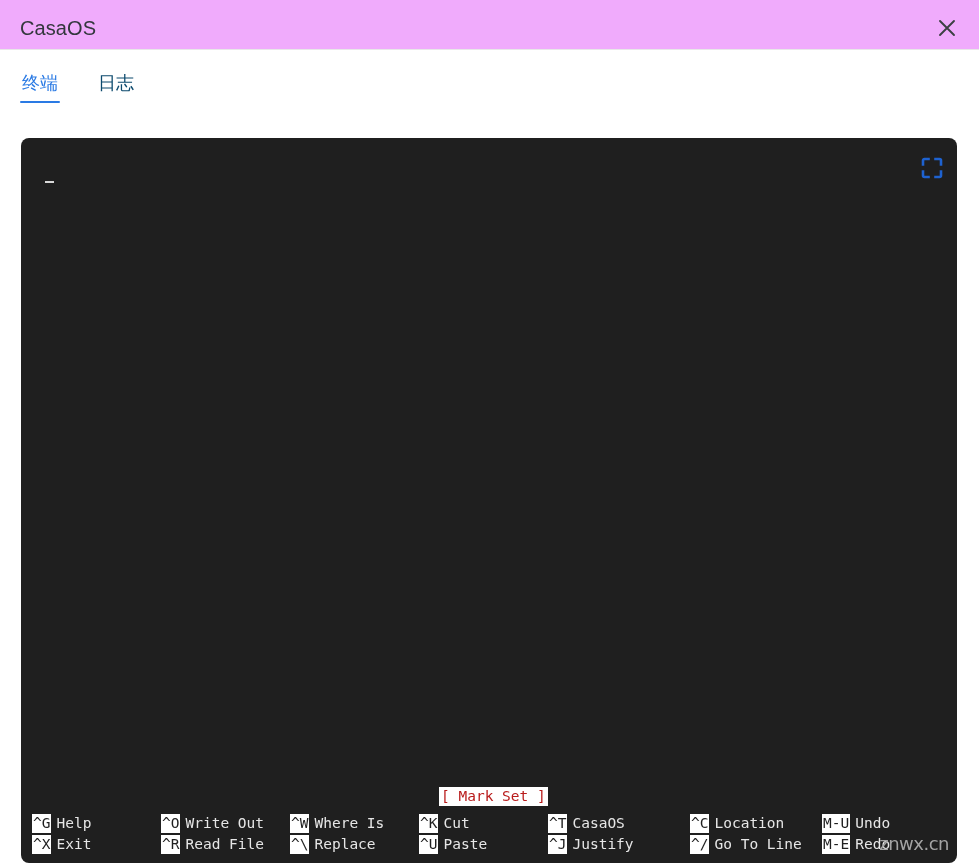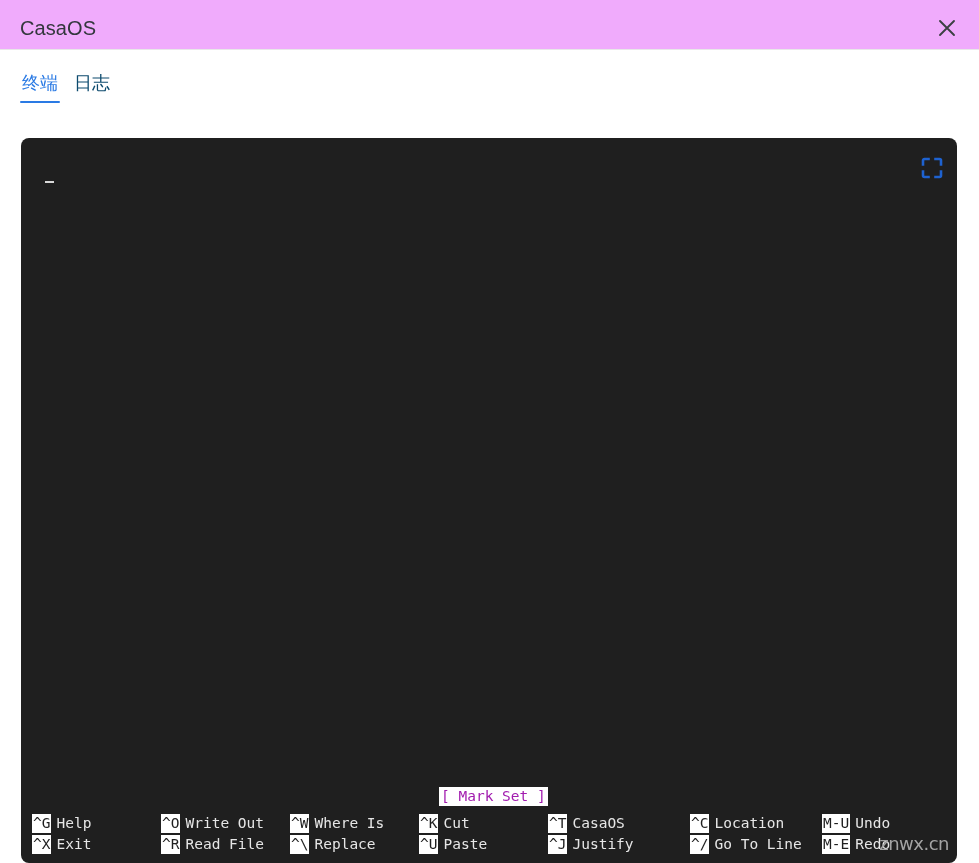--- a/index.html
+++ b/index.html
@@ -46,21 +46,21 @@
   }
   .close-button svg { display: block; }
 
   
   .tab-bar {
     position: relative;
     height: 68px;
     padding-left: 20px;
     display: flex;
     align-items: center;
-    gap: 12px;
+    gap: 36px;
     background: #ffffff;
   }
   .tab {
     position: relative;
     font-size: 18px;
     line-height: 24px;
     cursor: pointer;
     padding: 10px 2px 12px 2px;
     color: #0c4a6e;
     font-family: "DejaVu Sans", "Liberation Sans", sans-serif;
@@ -165,21 +165,21 @@
     z-index: 5;
   }
   .fullscreen-button svg { display: block; }
 
   
   .nano-status {
     position: absolute;
     left: 418px;
     bottom: 57px;
     background: #ffffff;
-    color: #a21caf;
+    color: #b91c1c;
     padding: 0 2px;
     height: 19px;
     line-height: 19px;
     white-space: pre;
     font-size: 14.5px;
   }
 
   
   .nano-shortcuts {
     position: absolute;

